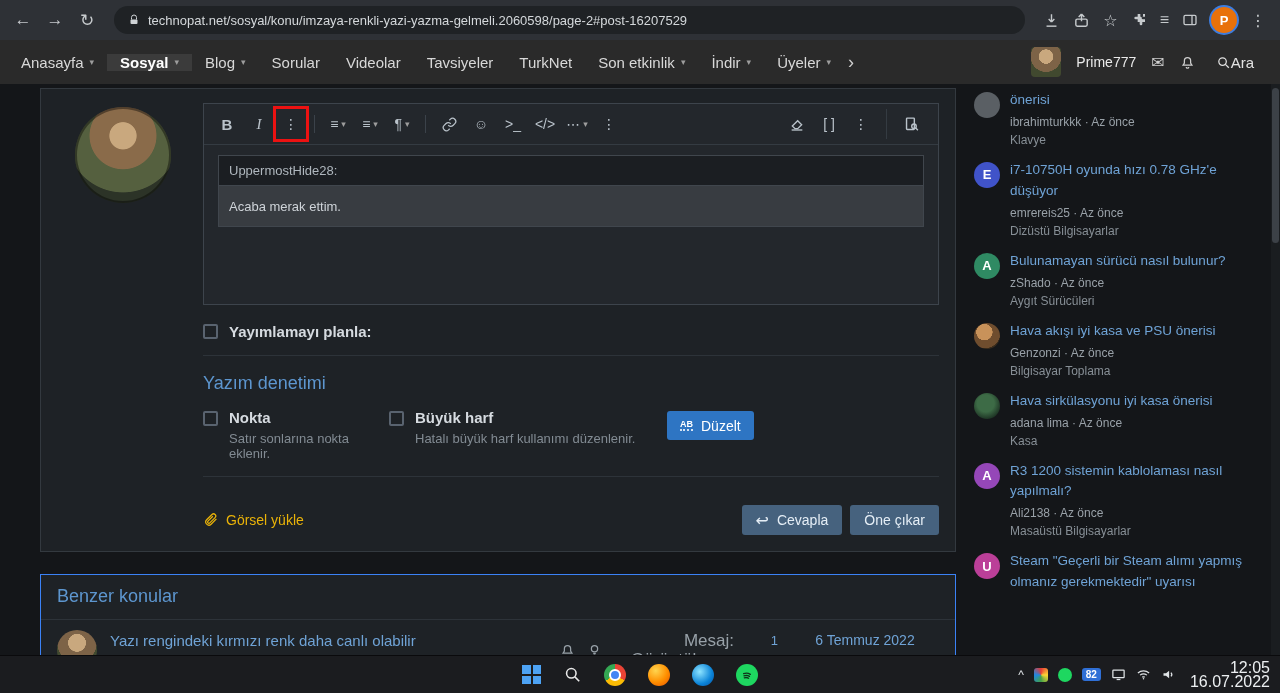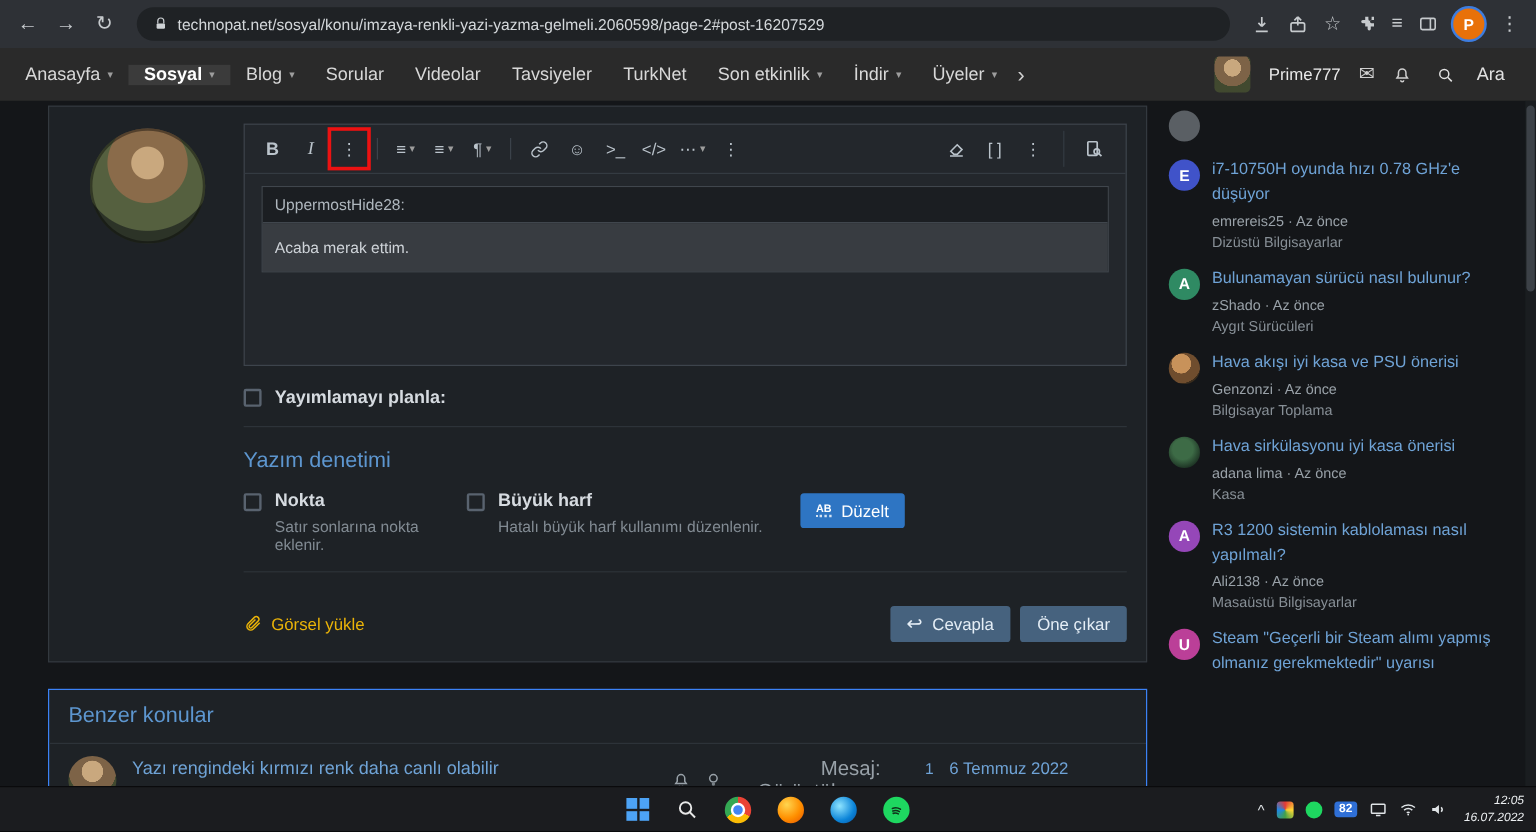--- a/index.html
+++ b/index.html
@@ -22,21 +22,21 @@
   
   .navbar { height:44px; flex:none; background:#2a2a2a; display:flex; align-items:center; padding:0 8px; font-size:15px; }
   .nav-item { display:flex; align-items:center; gap:6px; padding:0 13px; color:#d8d8d8; }
   .nav-item.active { background:#3b3b3b; color:#fff; font-weight:bold; }
   .caret { font-size:9px; color:#9d9d9d; }
   .nav-chevron { display:flex; align-items:center; color:#cfcfcf; font-size:18px; padding:0 4px; }
   .nav-right { margin-left:auto; display:flex; align-items:center; gap:15px; padding:0 12px; }
   .mini-avatar { width:30px; height:30px; border-radius:4px; background:radial-gradient(circle at 50% 32%, #c9a87e 0 28%, #7d6347 29% 60%, #41492f 61%); }
   .nav-user { color:#eaeaea; font-size:14px; }
   .nav-ic { color:#cfcfcf; font-size:16px; }
-  .search-box { display:flex; align-items:center; gap:19px; color:#e2e2e2; padding:0 6px; }
+  .search-box { display:flex; align-items:center; gap:0; color:#e2e2e2; padding:0 6px; }
   
   .page { flex:1; display:flex; gap:18px; padding:4px 30px 0 40px; position:relative; overflow:hidden; }
   .main-col { width:916px; flex:none; }
   
   .editor-panel { border:1px solid #33393f; background:#1e2226; padding:14px 16px 16px; display:flex; gap:22px; }
   .avatar-big { width:96px; height:96px; border-radius:50%; flex:none; margin:4px 10px 0 18px;
     background:radial-gradient(circle at 50% 30%, #c9a87e 0 16%, #8a6b4a 17% 40%, #55603f 41% 68%, #2c3327 69%);
     box-shadow: inset 0 0 0 2px rgba(0,0,0,.4); }
   .editor-col { flex:1; display:flex; flex-direction:column; min-width:0; }
   .editor-box { border:1px solid #3d444c; background:#23272c; height:202px; display:flex; flex-direction:column; }
@@ -77,21 +77,21 @@
   .thread-row { display:flex; align-items:center; padding:10px 16px; border-bottom:1px solid #282e34; gap:13px; }
   .t-avatar { width:40px; height:40px; border-radius:50%; flex:none; }
   .t-av1 { background:radial-gradient(circle at 50% 32%, #c9a87e 0 26%, #7d6347 27% 58%, #41492f 59%); }
   .t-main { flex:1; min-width:0; }
   .t-title { color:#6fa3d6; font-size:15px; white-space:nowrap; overflow:hidden; text-overflow:ellipsis; }
   .t-meta { color:#8d959c; font-size:12.5px; margin-top:6px; }
   .t-icons { display:flex; gap:12px; color:#98a1a8; min-width:60px; justify-content:flex-end; align-items:center; }
   .t-stats { display:flex; gap:12px; margin-left:16px; }
   .t-stat-labels { text-align:right; color:#98a1a8; font-size:17px; line-height:19px; }
   .t-stat-vals { text-align:right; color:#6fa3d6; font-size:13px; line-height:19px; min-width:32px; }
-  .t-date { width:148px; text-align:left; }
+  .t-date { width:148px; text-align:center; }
   .t-date .d { color:#6fa3d6; font-size:14px; }
   .t-date .lu { color:#8d959c; font-size:12.5px; margin-top:6px; }
   
   .side-col { flex:1; min-width:0; padding-top:2px; }
   .side-item { display:flex; gap:10px; margin-bottom:13px; }
   .s-avatar { width:26px; height:26px; border-radius:50%; flex:none; display:flex; align-items:center; justify-content:center; color:#fff; font-size:13px; font-weight:bold; margin-top:2px; }
   .av-gray { background:#5a5f64; }
   .av-blue { background:#4053c9; }
   .av-green { background:#2f8a63; }
   .av-photo1 { background:radial-gradient(circle at 40% 35%, #c8925a 0 35%, #6f4d2e 36% 70%, #3a2c1c 71%); }
@@ -114,21 +114,21 @@
   .chrome-ic { background:conic-gradient(#ea4335 0 33%, #fbbc05 33% 66%, #34a853 66% 100%); }
   .chrome-ic i { position:absolute; inset:5px; border-radius:50%; background:#4285f4; border:2px solid #fff; }
   .ff-ic { background:radial-gradient(circle at 35% 30%, #ffd54f, #ff8f00 55%, #e65100); }
   .edge-ic { background:radial-gradient(circle at 35% 35%, #8ee4ff, #0b84d8 60%, #084f9e); }
   .spotify-ic { background:#1ed760; display:flex; align-items:center; justify-content:center; }
   .tray { margin-left:auto; display:flex; align-items:center; gap:10px; padding-right:10px; color:#dfe3e6; }
   .tray .glyph { font-size:12px; }
   .tray-colorful { width:14px; height:14px; border-radius:3px; background:conic-gradient(#e53935,#fdd835,#43a047,#1e88e5,#e53935); }
   .tray-green { width:14px; height:14px; border-radius:50%; background:#1ed760; }
   .badge { background:#2f6fd6; color:#fff; font-size:10px; padding:1px 4px; border-radius:3px; font-weight:bold; }
-  .clock { text-align:right; font-size:10px; line-height:14px; color:#eceff1; padding-left:4px;font-style:italic; }
+  .clock { text-align:right; font-size:16px; line-height:14px; color:#eceff1; padding-left:4px; }
 </style>
 </head>
 <body>
 
 <div class="screen">
 
   <div class="chrome">
     <button class="nav-btn">←</button>
     <button class="nav-btn">→</button>
     <button class="nav-btn">↻</button>
@@ -396,20 +396,25 @@
         </div>
 
       </div>
 
     </div>
 
     <div class="side-col">
 
       <div class="side-item">
         <div class="s-avatar av-gray"></div>
+        <div class="s-body">
+          <div class="s-title">önerisi</div>
+          <div class="s-meta">ibrahimturkkk · Az önce</div>
+          <div class="s-cat">Klavye</div>
+        </div>
       </div>
 
       <div class="side-item">
         <div class="s-avatar av-blue">E</div>
         <div class="s-body">
           <div class="s-title">i7-10750H oyunda hızı 0.78 GHz'e düşüyor</div>
           <div class="s-meta">emrereis25 · Az önce</div>
           <div class="s-cat">Dizüstü Bilgisayarlar</div>
         </div>
       </div>

